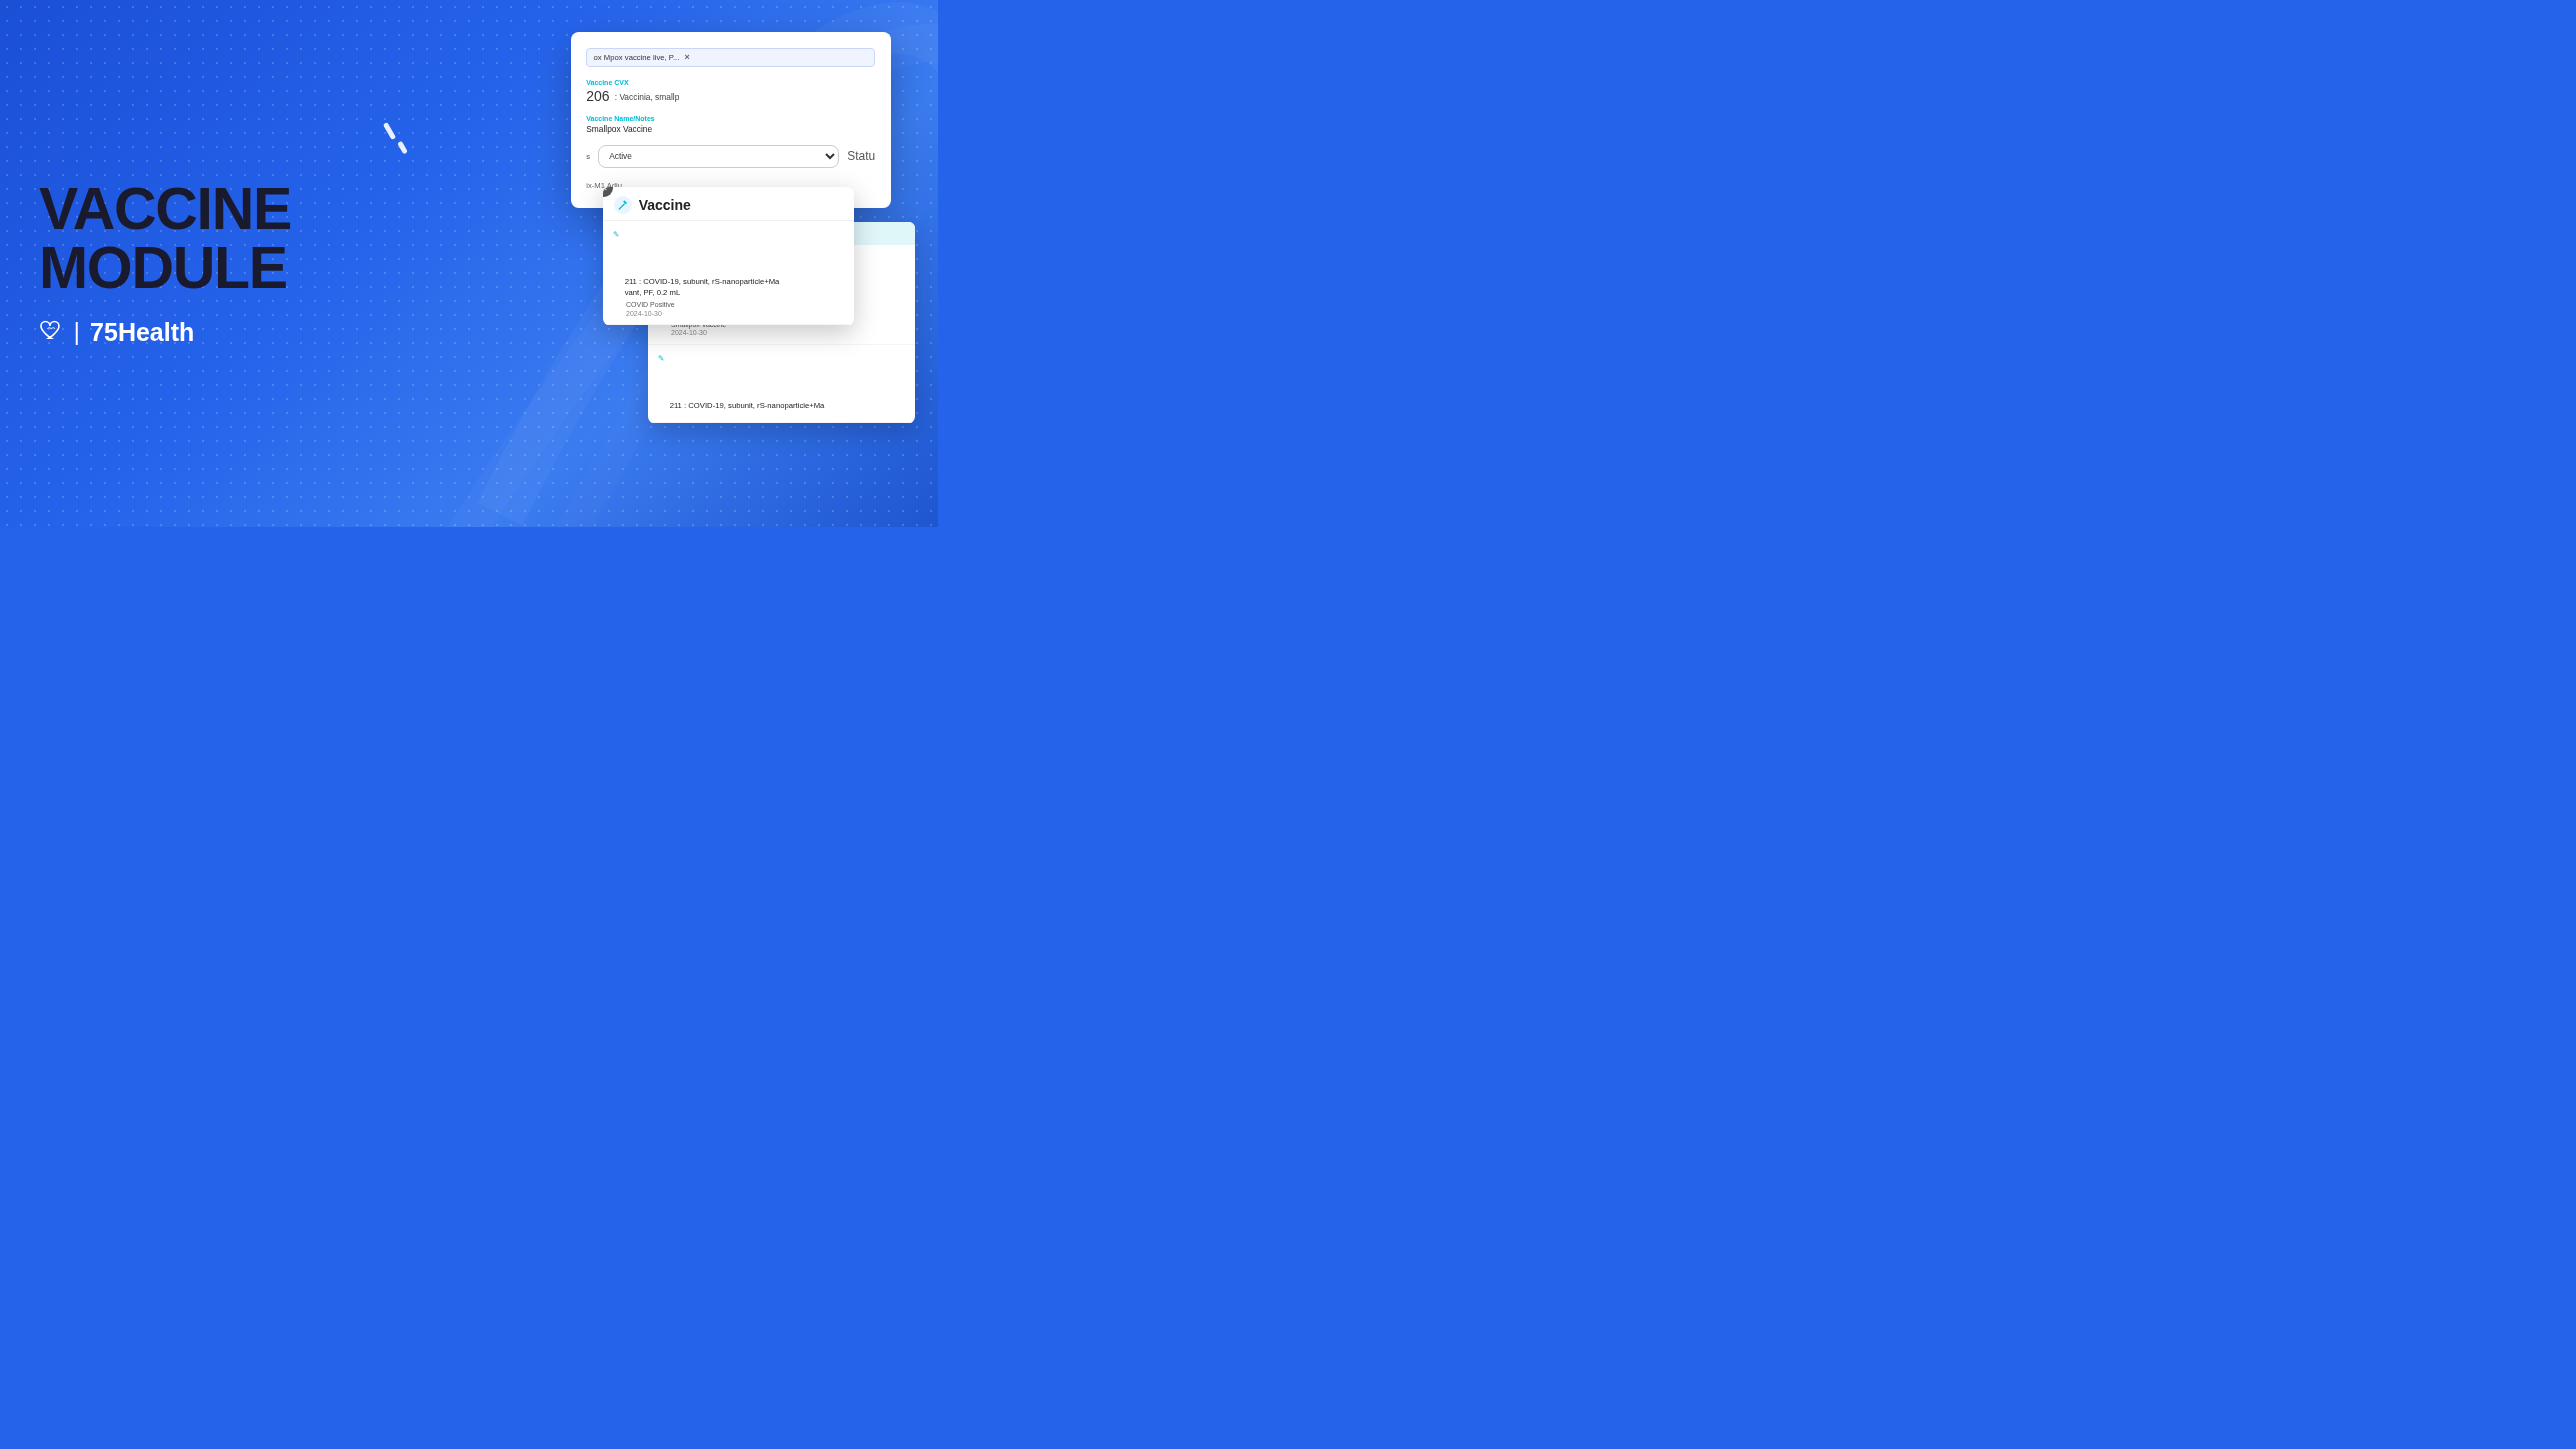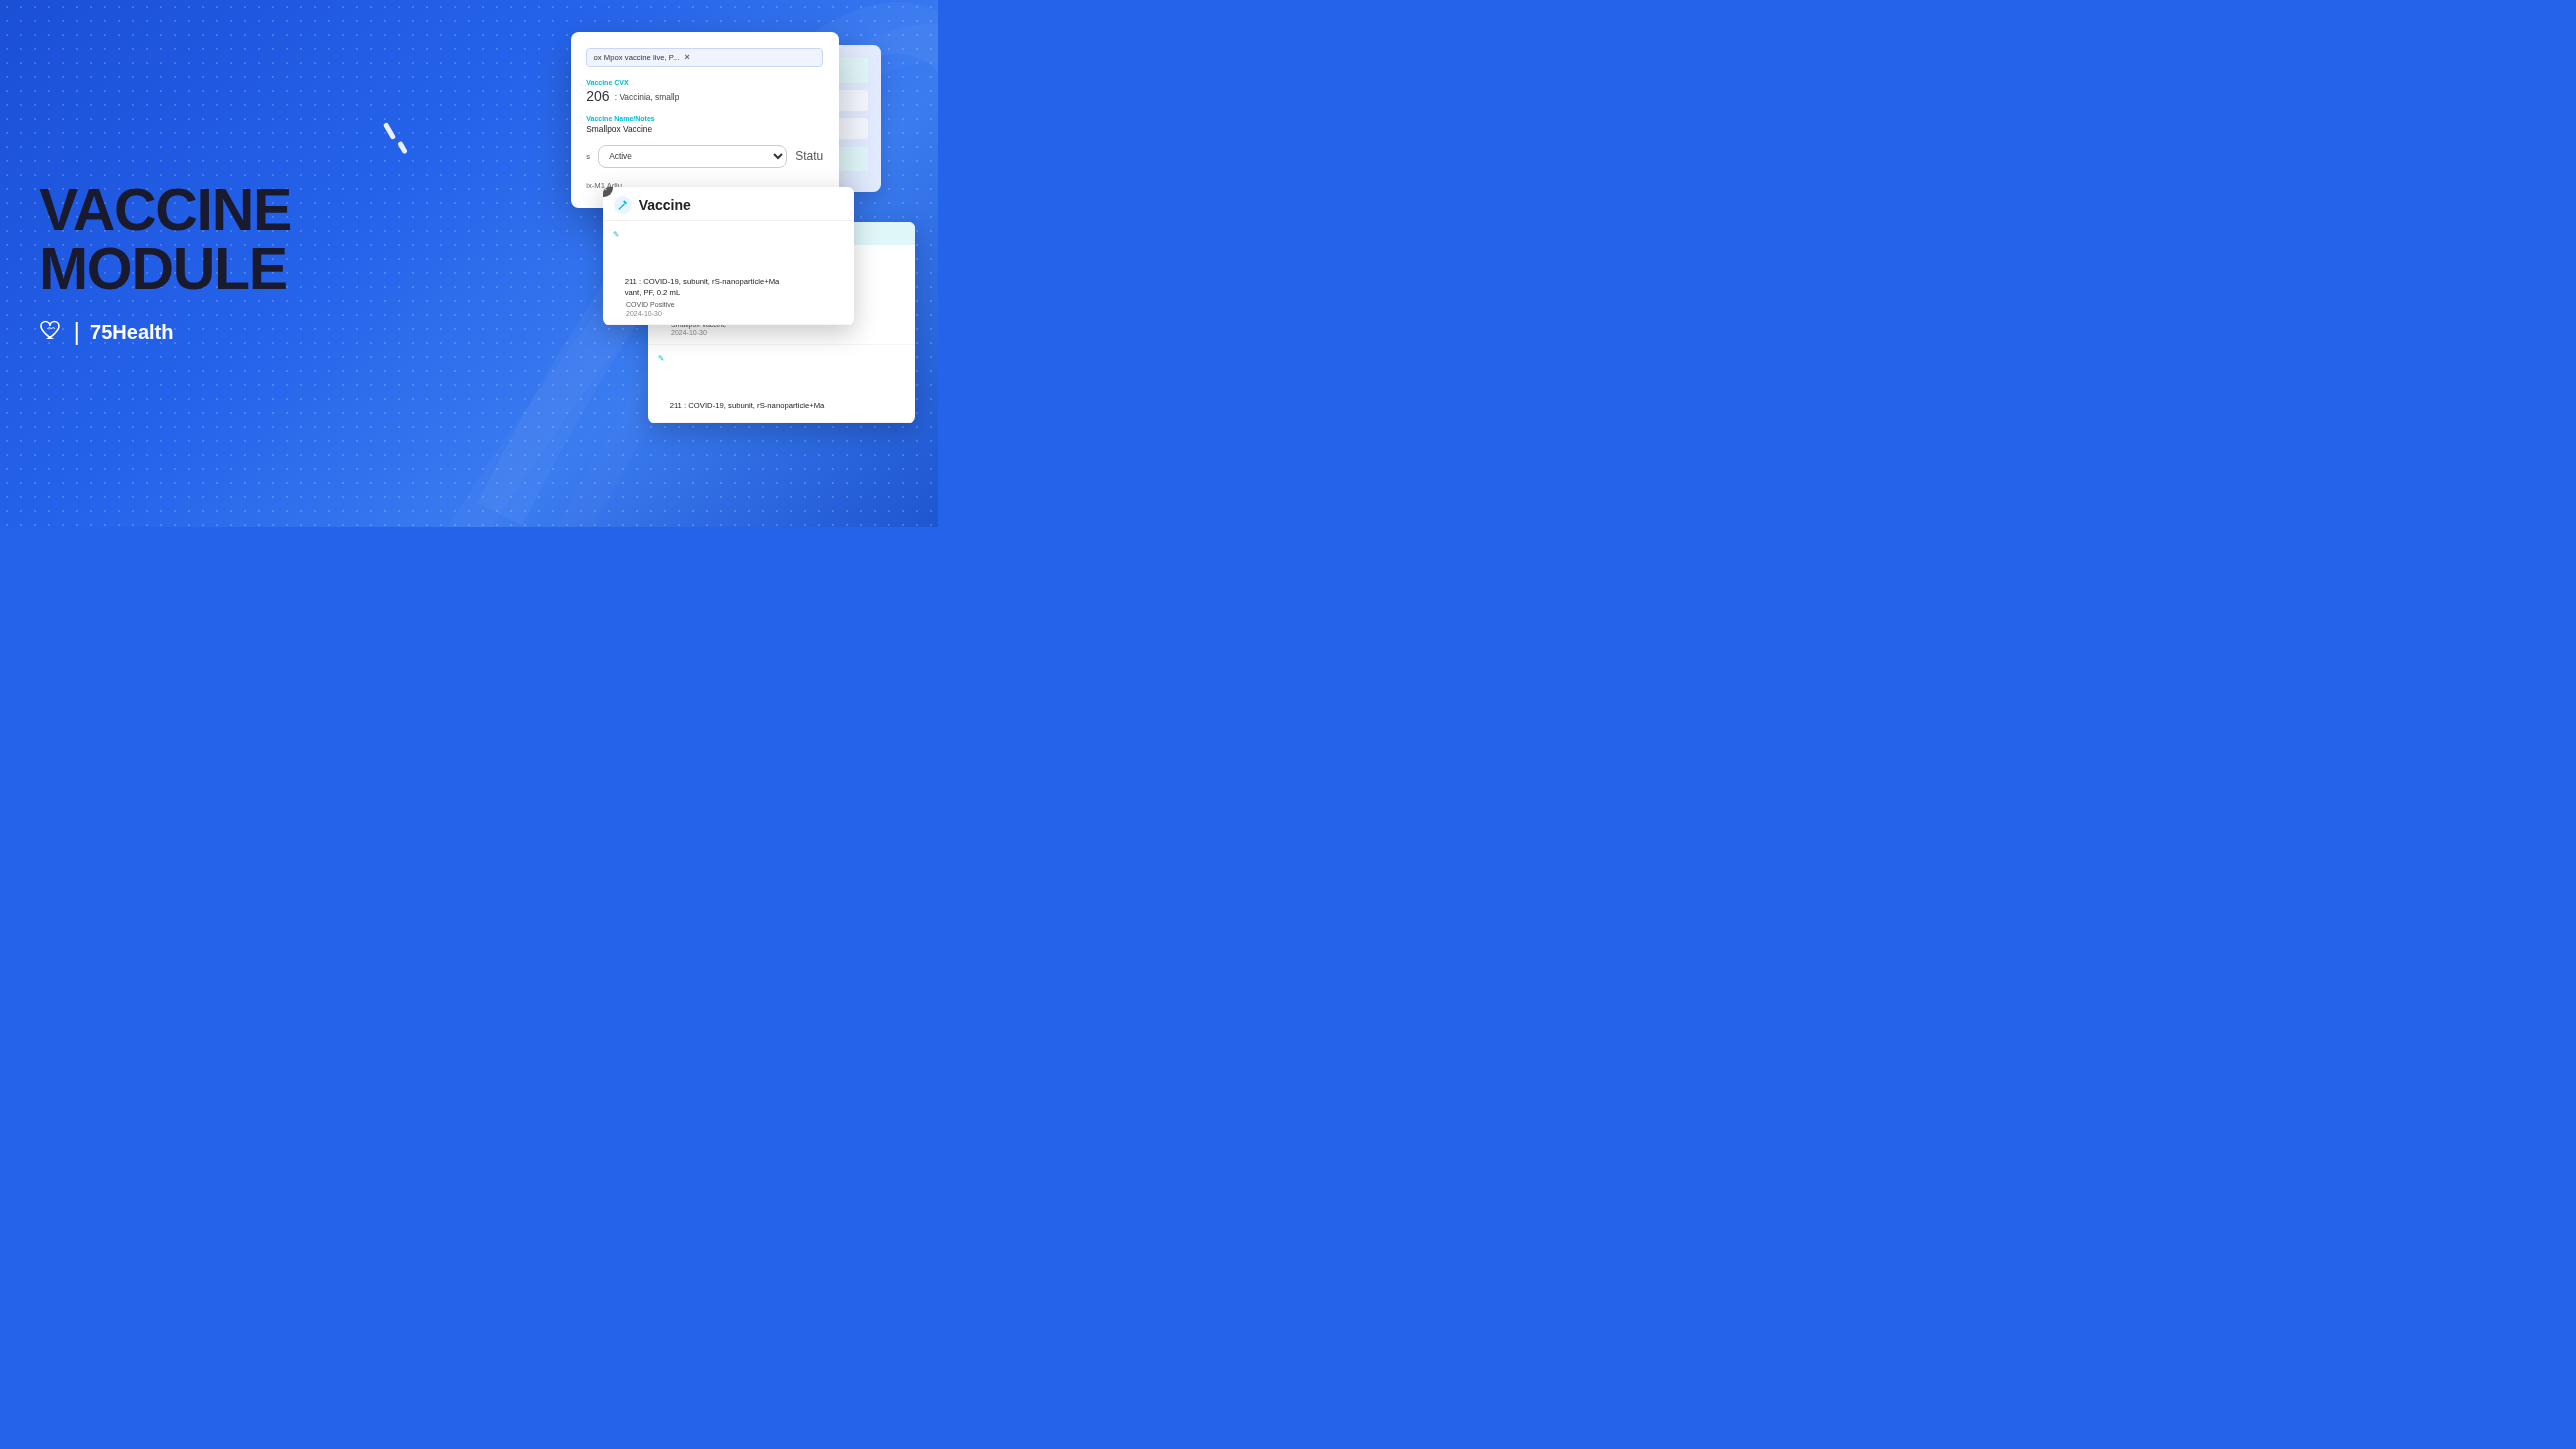--- a/index.html
+++ b/index.html
@@ -70,21 +70,21 @@
     }
 
     .brand-divider {
       color: white;
       font-size: 23px;
       font-weight: 300;
     }
 
     .brand-name {
       color: white;
-      font-size: 20px;
+      font-size: 25px;
       font-weight: 700;
     }
 
     
     .deco-dashes {
       position: absolute;
       left: 374px;
       top: 122px;
       z-index: 5;
     }
@@ -121,21 +121,21 @@
       width: 348px;
       height: 341px;
       z-index: 20;
     }
 
     
     .form-window {
       position: absolute;
       top: 0;
       left: 0;
-      width: 268px;
+      width: 320px;
       background: white;
       border-radius: 7.7px;
       box-shadow: 0 13px 39px rgba(0,0,0,0.25);
       padding: 15.5px;
       z-index: 21;
     }
 
     .form-row {
       display: flex;
       align-items: center;

